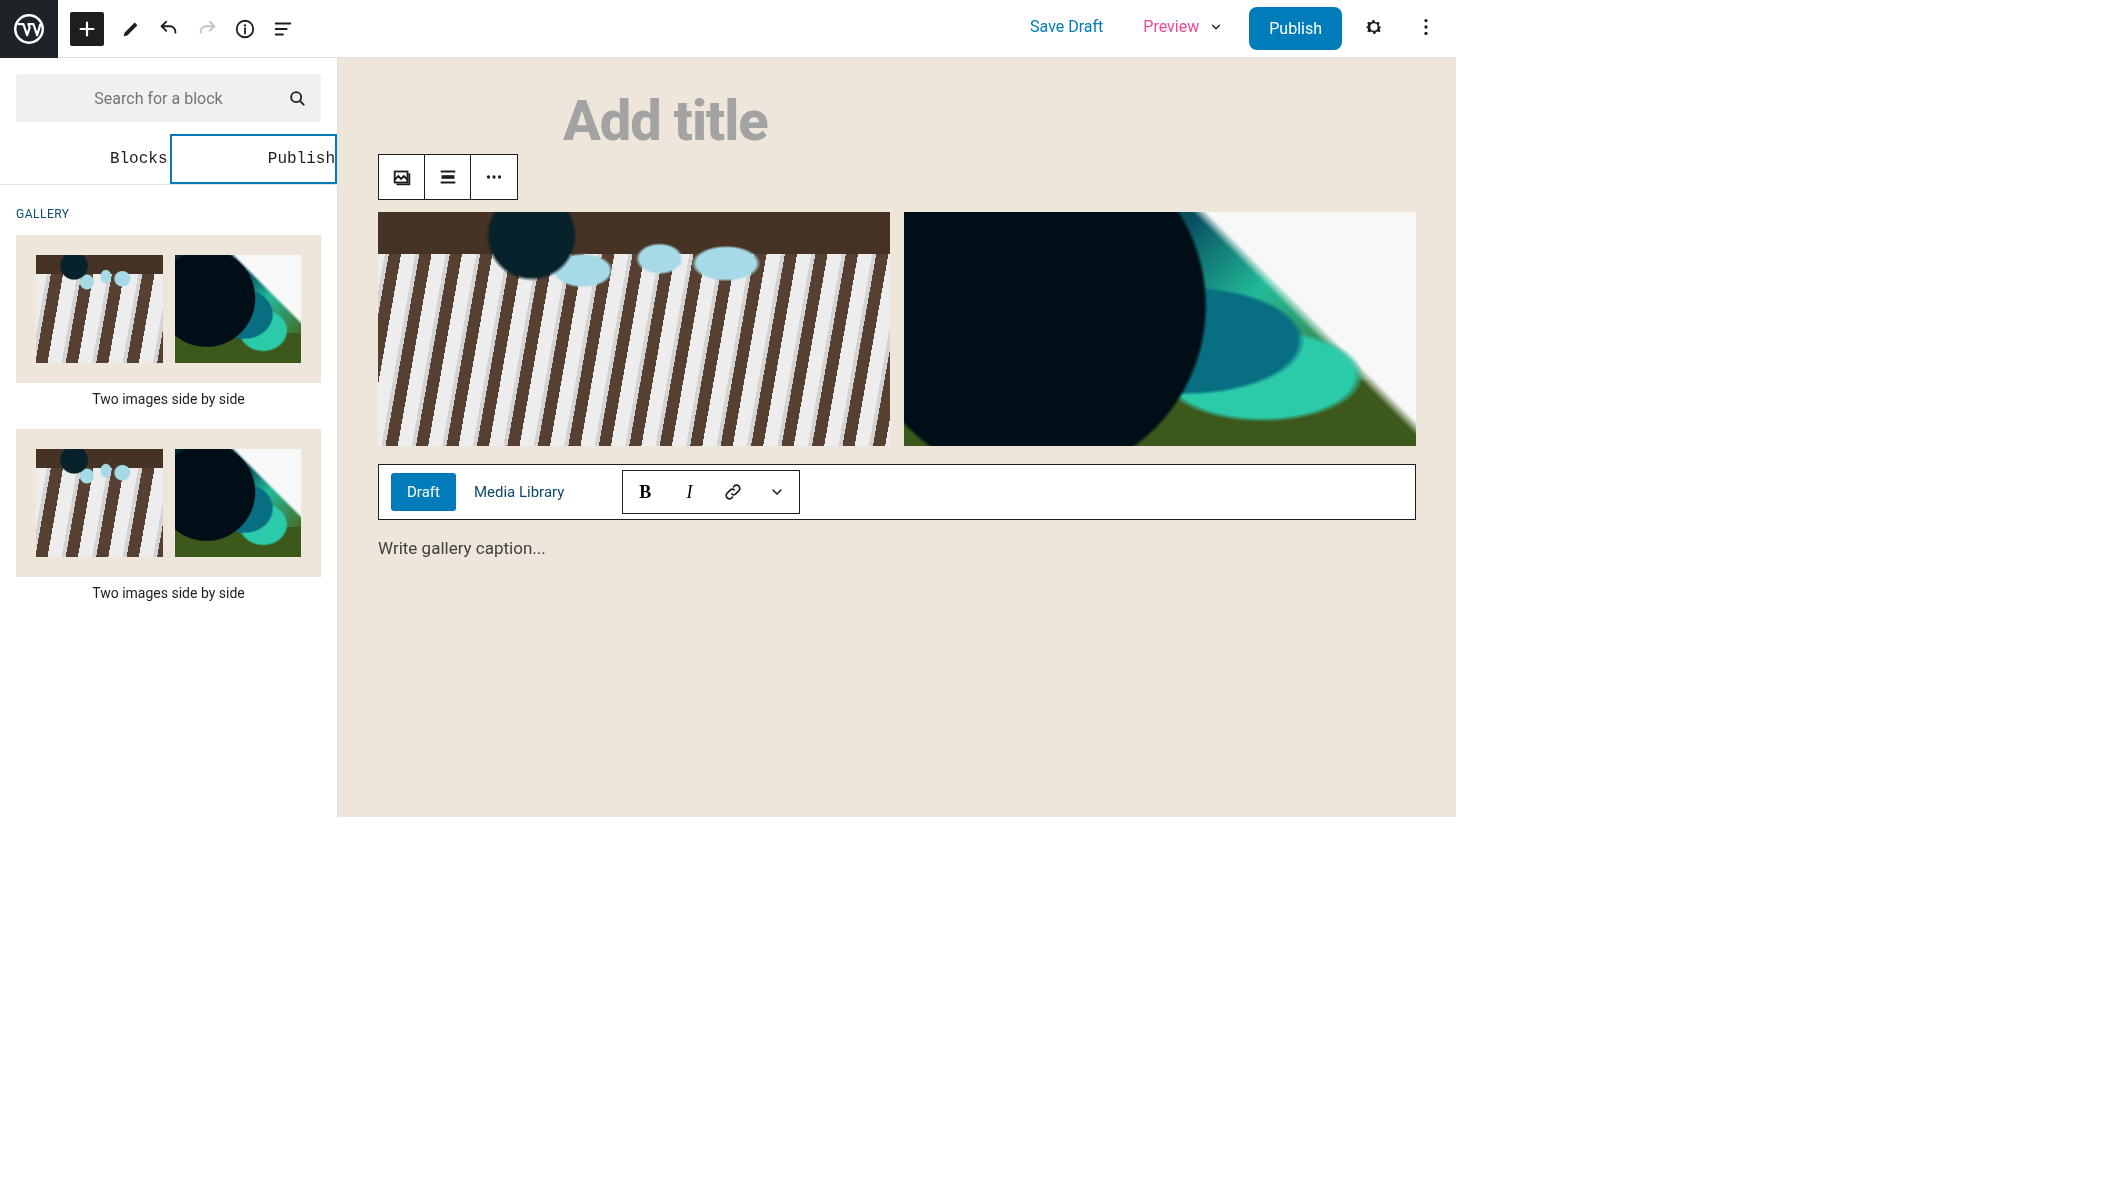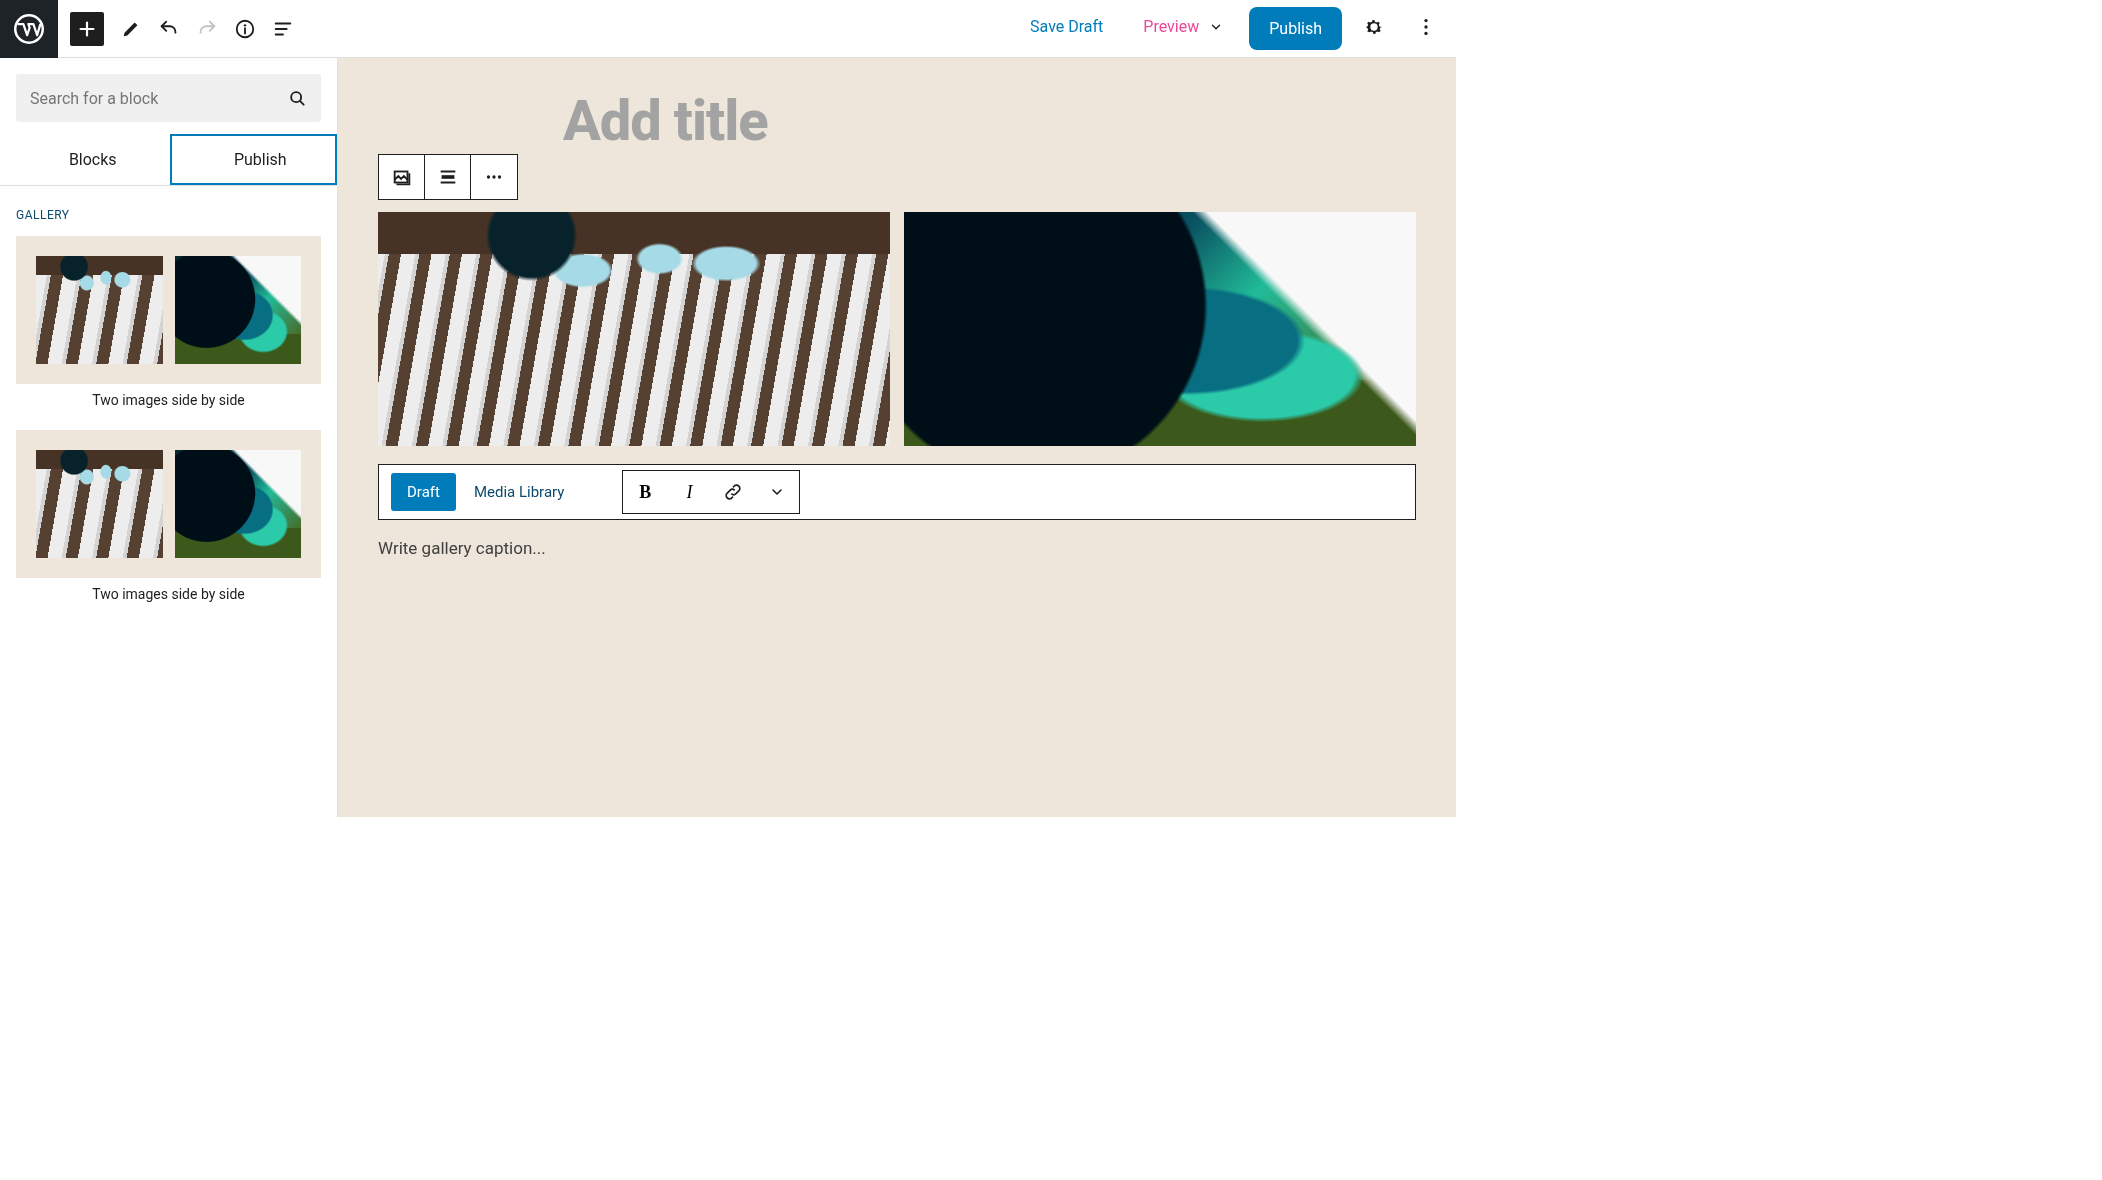--- a/index.html
+++ b/index.html
@@ -19,24 +19,24 @@
   .publish-btn { background: #007cba; border: none; color: #fff; font-size: 16px; padding: 12px 20px; border-radius: 8px; cursor: pointer; }
   .icon-btn { width: 40px; height: 40px; background: none; border: none; display: flex; align-items: center; justify-content: center; cursor: pointer; color: #1e1e1e; }
 
   
   .main { display: flex; height: calc(100% - 58px); }
   .sidebar { width: 338px; border-right: 1px solid #e0e0e0; background: #fff; padding: 16px 16px 0 16px; overflow: hidden; }
   .canvas { flex: 1; background: #eee6da; padding: 30px 40px 12px 40px; position: relative; overflow: hidden; }
 
   
   .search-box { height: 48px; background: #f0f0f0; border-radius: 3px; display: flex; align-items: center; padding: 0 14px; margin-bottom: 12px; }
-  .search-box input { flex: 1; background: transparent; border: none; outline: none; font-size: 16px; color: #1e1e1e; }
+  .search-box input { flex: 1; background: transparent; border: none; outline: none; font-size: 16px; color: #1e1e1e; text-align: center; }
   .search-box input::placeholder { color: #757575; }
   .tabs { display: flex; border-bottom: 1px solid #e0e0e0; margin: 0 -16px; }
-  .tab { flex: 1; padding: 14px 0; text-align: center; padding-left: 16px; font-size: 16px; color: #1e1e1e; border: 2px solid transparent; cursor: pointer; background: none; }
+  .tab { flex: 1; padding: 14px 0; text-align: right; padding-left: 16px; font-size: 16px; color: #1e1e1e; border: 2px solid transparent; cursor: pointer; background: none; font-family: Liberation Mono, monospace; }
   .tab.active { border: 2px solid #007cba; padding-left: 14px; }
   .section-title { font-size: 12px; font-weight: 400; color: #0c4a6e; letter-spacing: .5px; margin: 22px 0 14px 0; text-transform: uppercase; }
   .pattern-card { background: #eee6da; padding: 20px; display: flex; gap: 12px; margin-bottom: 8px; cursor: pointer; }
   .pattern-card .img { flex: 1; height: 108px; }
   .pattern-caption { text-align: center; font-size: 14px; color: #1e1e1e; margin-bottom: 22px; }
 
   
   .title-placeholder { font-size: 56px; font-weight: 800; color: #a3a3a3; letter-spacing: -1px; margin-left: 185px; margin-bottom: 0; }
   .block-toolbar { display: inline-flex; background: #fff; border: 1px solid #1e1e1e; margin-bottom: 12px; }
   .block-toolbar .bt-btn { width: 46px; height: 44px; display: flex; align-items: center; justify-content: center; border: none; border-right: 1px solid #1e1e1e; background: #fff; cursor: pointer; }

